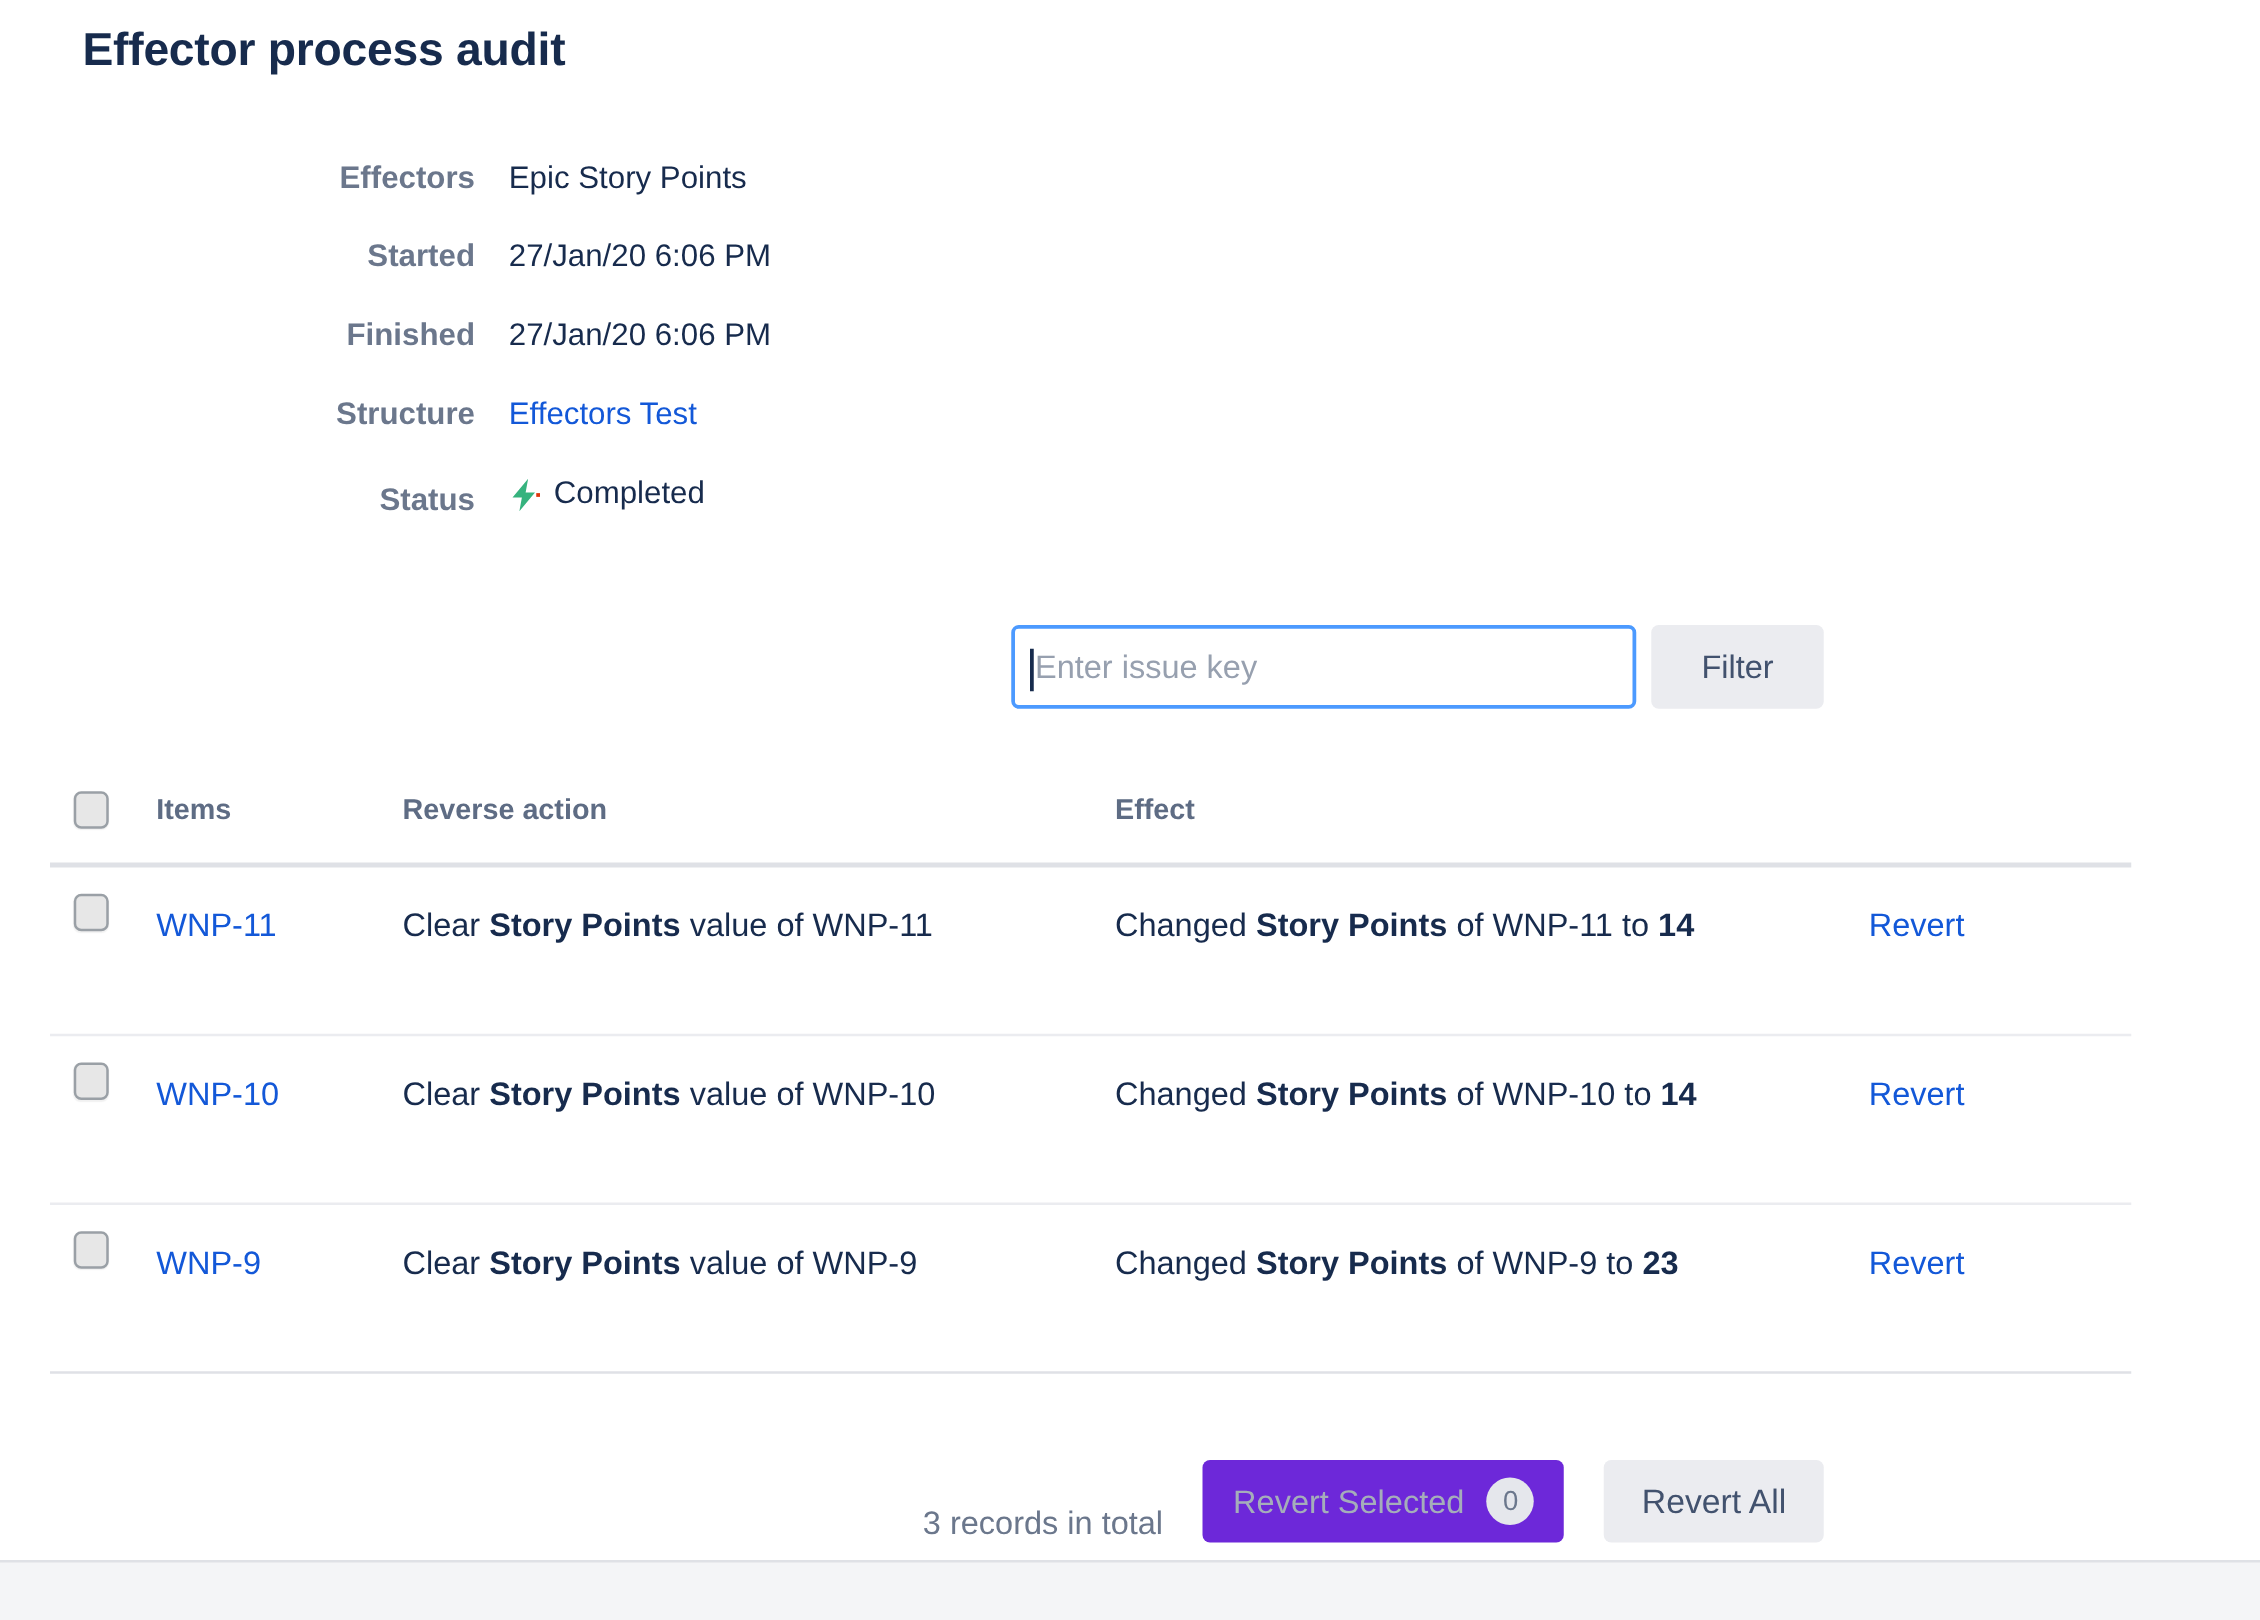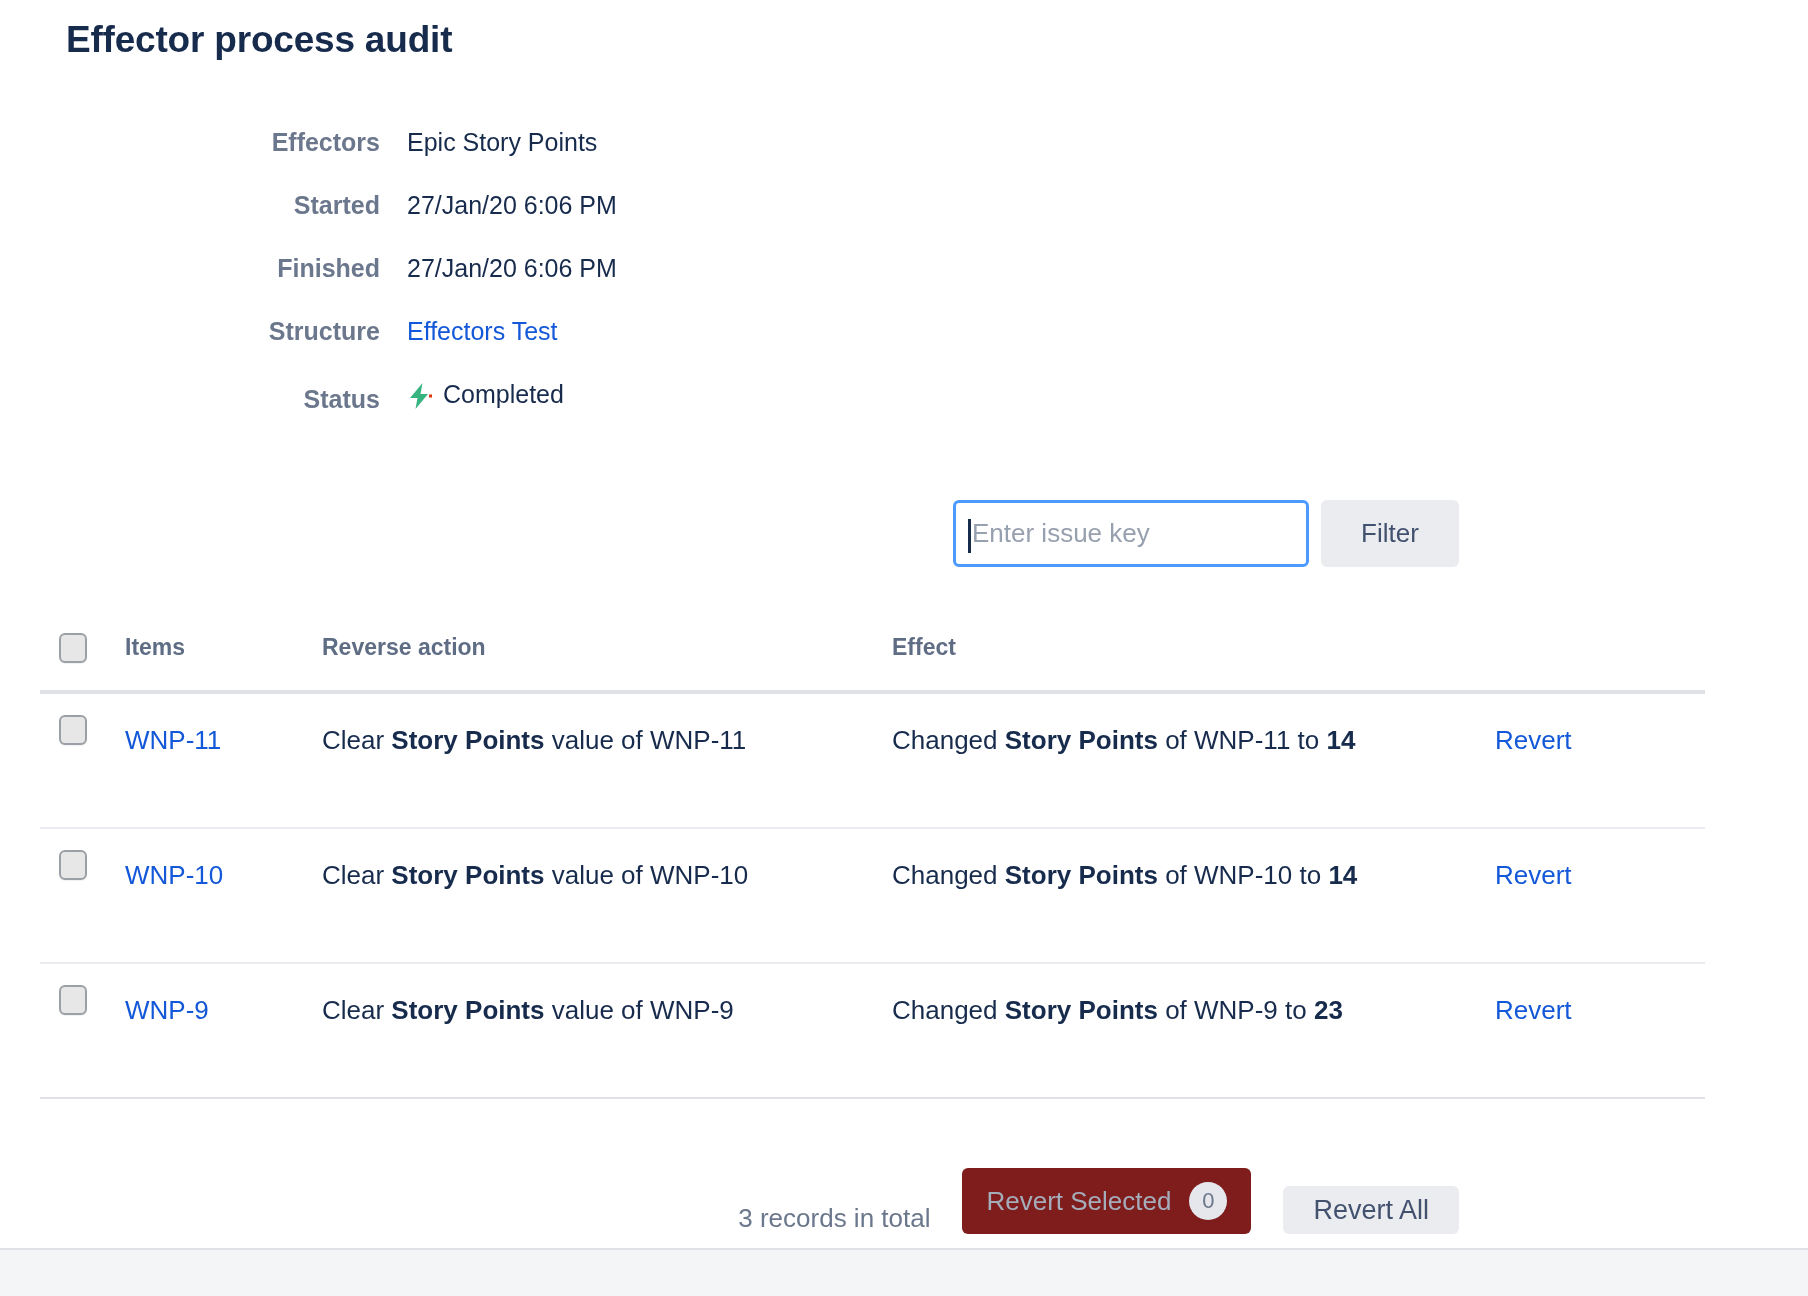--- a/index.html
+++ b/index.html
@@ -80,21 +80,21 @@
   
   .filter-bar {
     position: absolute;
     right: 349px;
     top: 500px;
     display: flex;
     align-items: stretch;
     gap: 12px;
   }
   .filter-input-wrap {
-    width: 356px;
+    width: 500px;
     height: 67px;
     border: 3px solid #4c9aff;
     border-radius: 6px;
     background: #ffffff;
     display: flex;
     padding: 0 10px;
     position: relative;
   }
   .filter-input {
     border: 0;
@@ -204,21 +204,21 @@
     align-items: flex-end;
     gap: 32px;
   }
   .records-total {
     font-size: 26px;
     color: #6b778c;
     white-space: nowrap;
   }
   .btn-revert-selected {
     height: 66px;
-    background: #7f1d1d;
+    background: #6d28d9;
     border: 0;
     border-radius: 6px;
     padding: 0 24px;
     display: flex;
     align-items: center;
     gap: 18px;
     font-family: "Liberation Sans", sans-serif;
     font-size: 26px;
     color: #a5adba;
     cursor: default;
@@ -229,21 +229,21 @@
     border-radius: 20px;
     min-width: 38px;
     height: 38px;
     display: inline-flex;
     align-items: center;
     justify-content: center;
     font-size: 22px;
     padding: 0 10px;
   }
   .btn-revert-all {
-    height: 48px;
+    height: 66px;
     background: #ebecf0;
     border: 0;
     border-radius: 6px;
     padding: 0 30px;
     font-family: "Liberation Sans", sans-serif;
     font-size: 27px;
     color: #42526e;
     cursor: pointer;
   }
 

